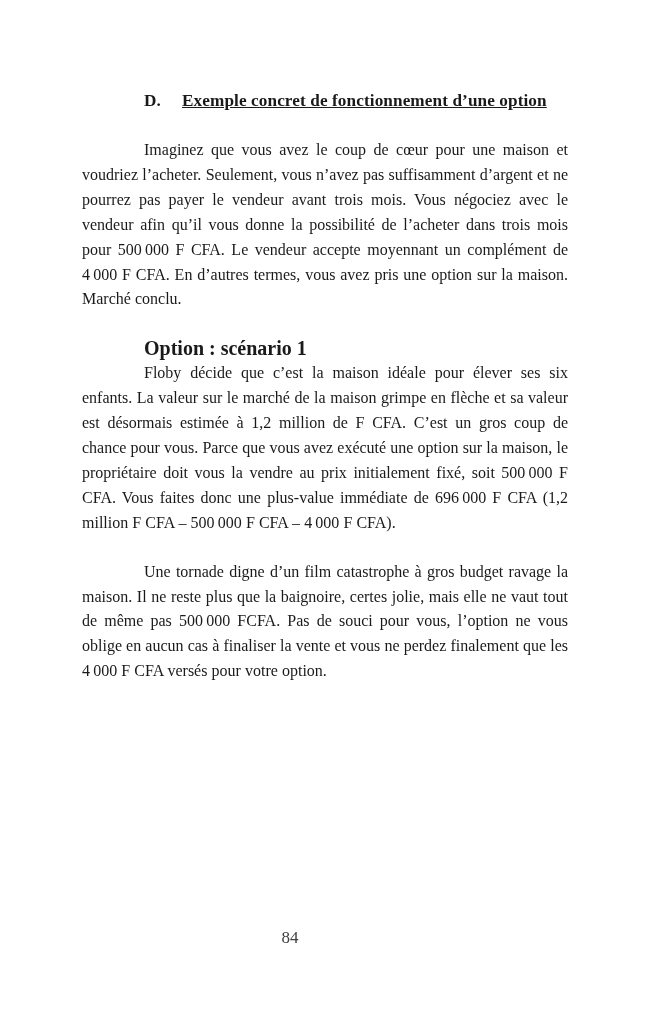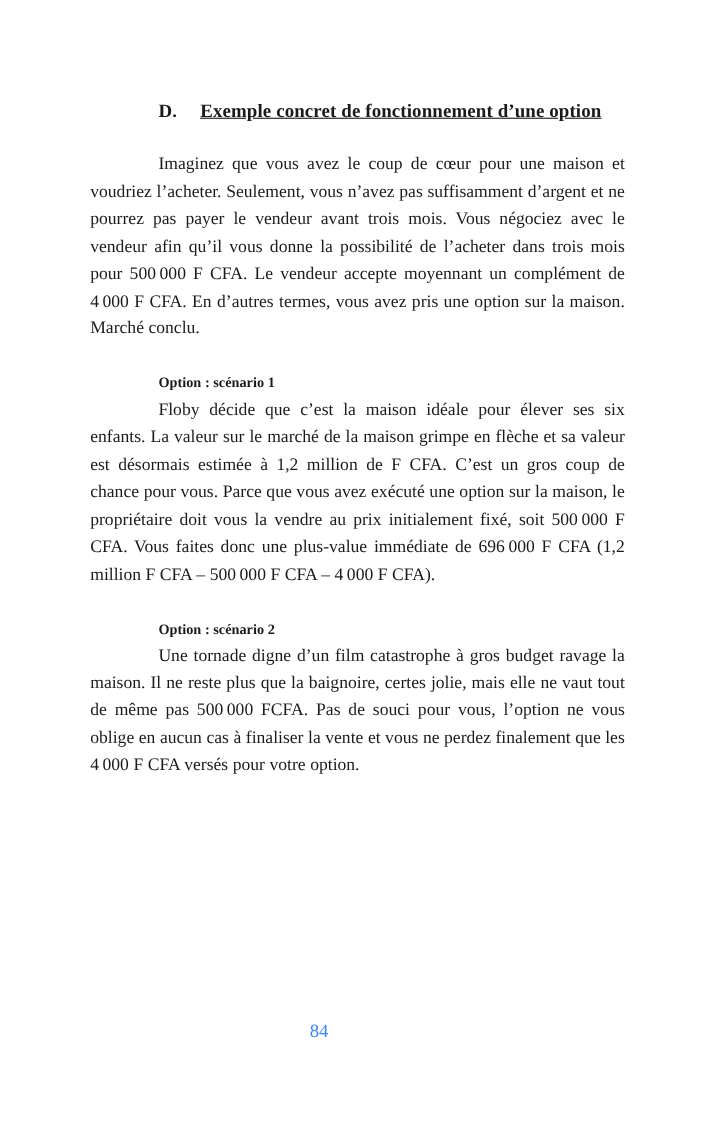--- a/index.html
+++ b/index.html
@@ -62,37 +62,37 @@
   }
   p.noindent {
     text-indent: 0;
   }
 
   
   .sub-heading {
     margin: 0;
     margin-left: 62px;
     font-weight: bold;
-    font-size: 13px;
+    font-size: 20px;
     line-height: 24.9px;
     text-align: left;
   }
 
   .gap-large { height: 25px; }
   .gap-med   { height: 24px; }
 
   
   .folio {
     position: absolute;
     left: 0;
     top: 928px;
     width: 580px;
     text-align: center;
     font-size: 17px;
-    color: #3b82f6;
+    color: #404040;
   }
 </style>
 </head>
 <body>
 
 <div class="page">
 
   <div class="content">
 
     <div class="section-heading">
@@ -106,21 +106,20 @@
 
 
     <div class="gap-med"></div>
 
     <p class="sub-heading">Option : scénario 1</p>
 
     <p class="body indent">Floby décide que c’est la maison idéale pour élever ses six enfants. La valeur sur le marché de la maison grimpe en flèche et sa valeur est désormais estimée à 1,2 million de F CFA. C’est un gros coup de chance pour vous. Parce que vous avez exécuté une option sur la maison, le propriétaire doit vous la vendre au prix initialement fixé, soit 500 000 F CFA. Vous faites donc une plus-value immédiate de 696 000 F CFA (1,2 million F CFA – 500 000 F CFA – 4 000 F CFA).</p>
 
     <div class="gap-med"></div>
 
-    <p class="sub-heading">Option : scénario 2</p>
 
     <p class="body indent">Une tornade digne d’un film catastrophe à gros budget ravage la maison. Il ne reste plus que la baignoire, certes jolie, mais elle ne vaut tout de même pas 500 000 FCFA. Pas de souci pour vous, l’option ne vous oblige en aucun cas à finaliser la vente et vous ne perdez finalement que les 4 000 F CFA versés pour votre option.</p>
 
   </div>
 
   <div class="folio">84</div>
 
 </div>
 
 </body></html>

